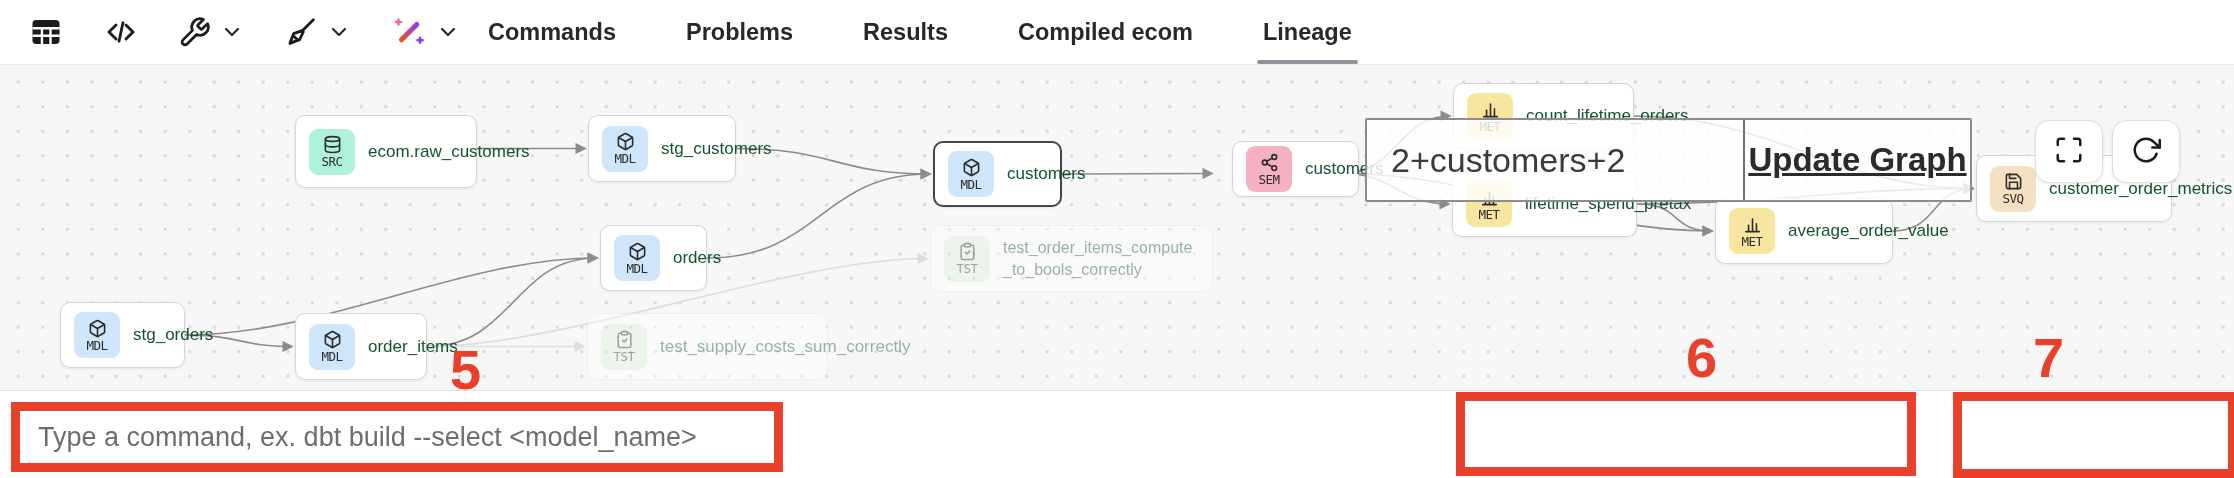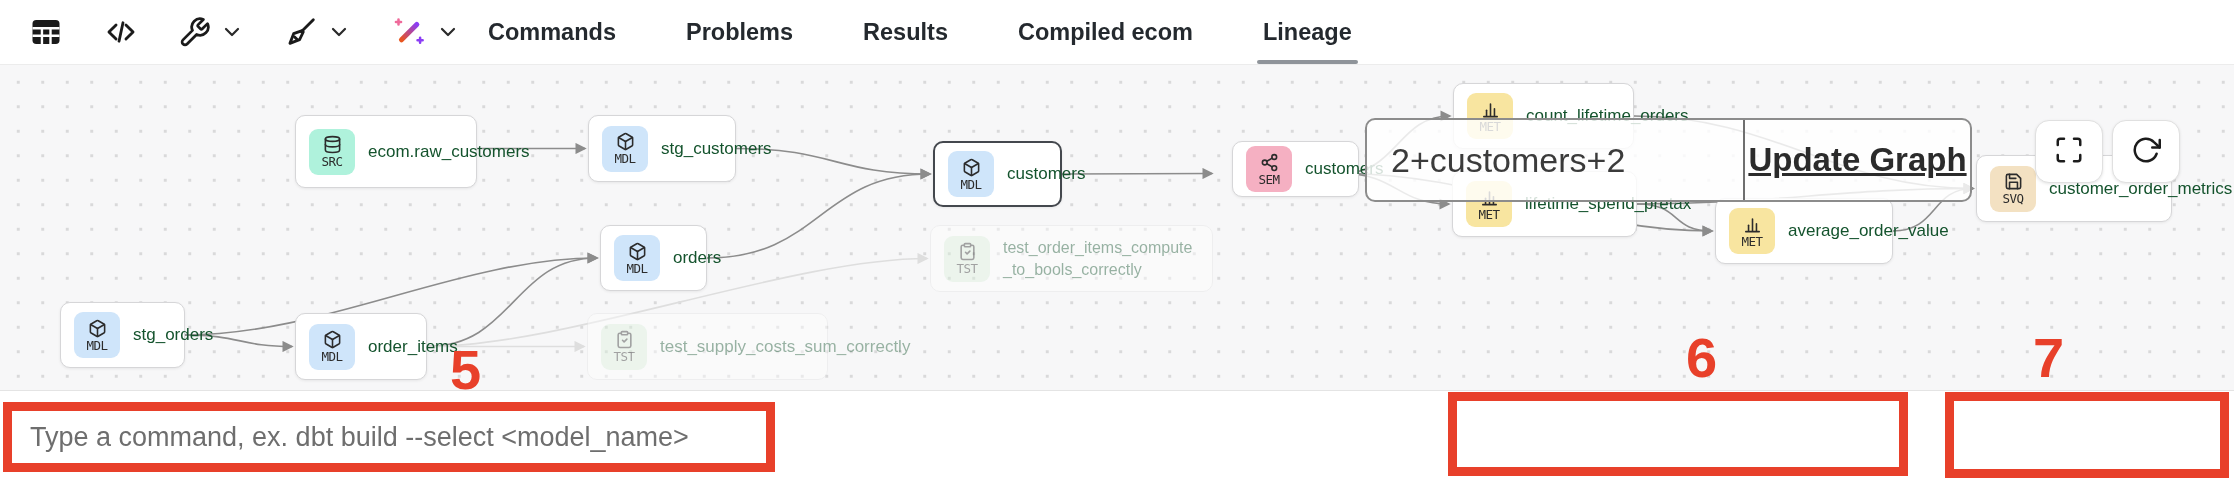--- a/index.html
+++ b/index.html
@@ -35,37 +35,37 @@
     flex:0 0 auto;width:46px;height:46px;border-radius:9px;display:flex;flex-direction:column;
     align-items:center;justify-content:center;color:#2c2c2c;
   }
   .badge svg{display:block;margin-bottom:1px;}
   .badge .code{font-family:"DejaVu Sans Mono",monospace;font-size:12.5px;line-height:13px;letter-spacing:-.5px;}
   .node-label{font-size:17px;color:#14532d;white-space:nowrap;}
   .node.wrap .node-label{white-space:normal;word-break:break-all;width:196px;line-height:1.35;font-size:16px;}
   
   .overlay{
     position:absolute;left:1365px;top:54px;width:607px;height:84px;z-index:3;display:flex;
-    background:rgba(255,255,255,.82);border:2px solid #8c8c8c;border-radius:10px;box-sizing:border-box;
+    background:rgba(255,255,255,.82);border:2px solid #8c8c8c;border-radius:2px;box-sizing:border-box;
     overflow:hidden;
   }
   .overlay-query{flex:0 0 378px;display:flex;align-items:center;padding-left:24px;font-size:34px;color:#3b3b3b;border-right:2px solid #6f6f6f;box-sizing:border-box;cursor:text;}
   .overlay-btn{flex:1;display:flex;align-items:center;justify-content:center;font-size:33px;font-weight:700;color:#2b2b2b;cursor:pointer;text-decoration:underline;}
   
   .gctl{position:absolute;z-index:4;width:66px;height:61px;background:#fff;border:1.5px solid #e0e0e0;border-radius:14px;
     display:flex;align-items:center;justify-content:center;box-shadow:0 1px 3px rgba(0,0,0,.10);color:#1c1c1c;cursor:pointer;}
   
   .bottombar{position:absolute;left:0;top:390px;width:2234px;height:88px;background:#fff;border-top:1px solid #e4e4e4;z-index:5;}
   .cmd-input{
     position:absolute;left:0;top:0;width:100%;height:100%;border:none;outline:none;background:#fff;
     font-family:"Liberation Sans",sans-serif;font-size:27px;color:#333;padding:0 0 0 18px;box-sizing:border-box;
   }
   .cmd-input::placeholder{color:#6e6e6e;opacity:1;}
   
-  .anno-box{position:absolute;border:9px solid #e8402a;box-sizing:border-box;z-index:9;pointer-events:none;}
+  .anno-box{position:absolute;border:9px solid #e8402a;box-sizing:border-box;z-index:9;pointer-events:none;margin-left:8px;}
   .anno-num{position:absolute;font-size:56px;font-weight:600;color:#e8402a;z-index:9;pointer-events:none;line-height:1;}
   #anno-box-5{background:#fff;}
 </style>
 </head>
 <body>
 
 <div class="topbar">
   <div class="toolbar">
       <div class="tool">
         <span>

